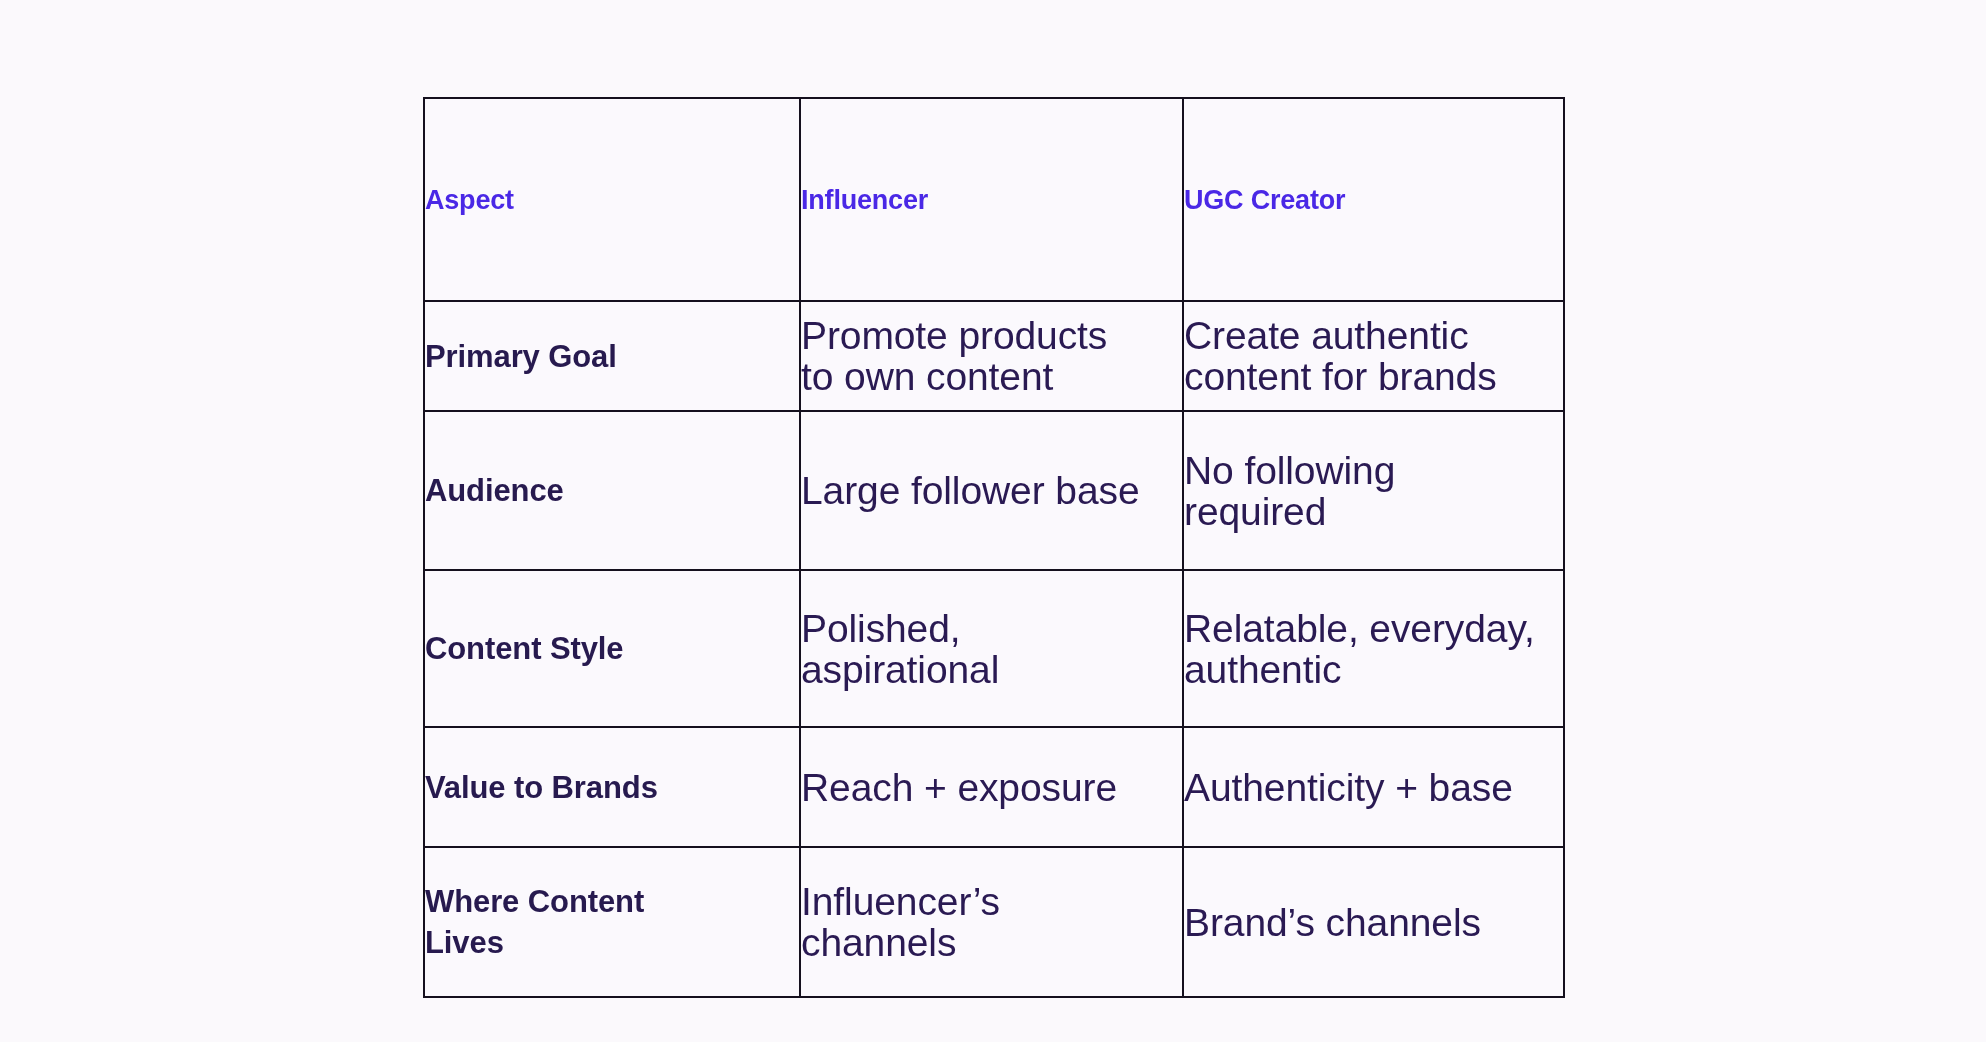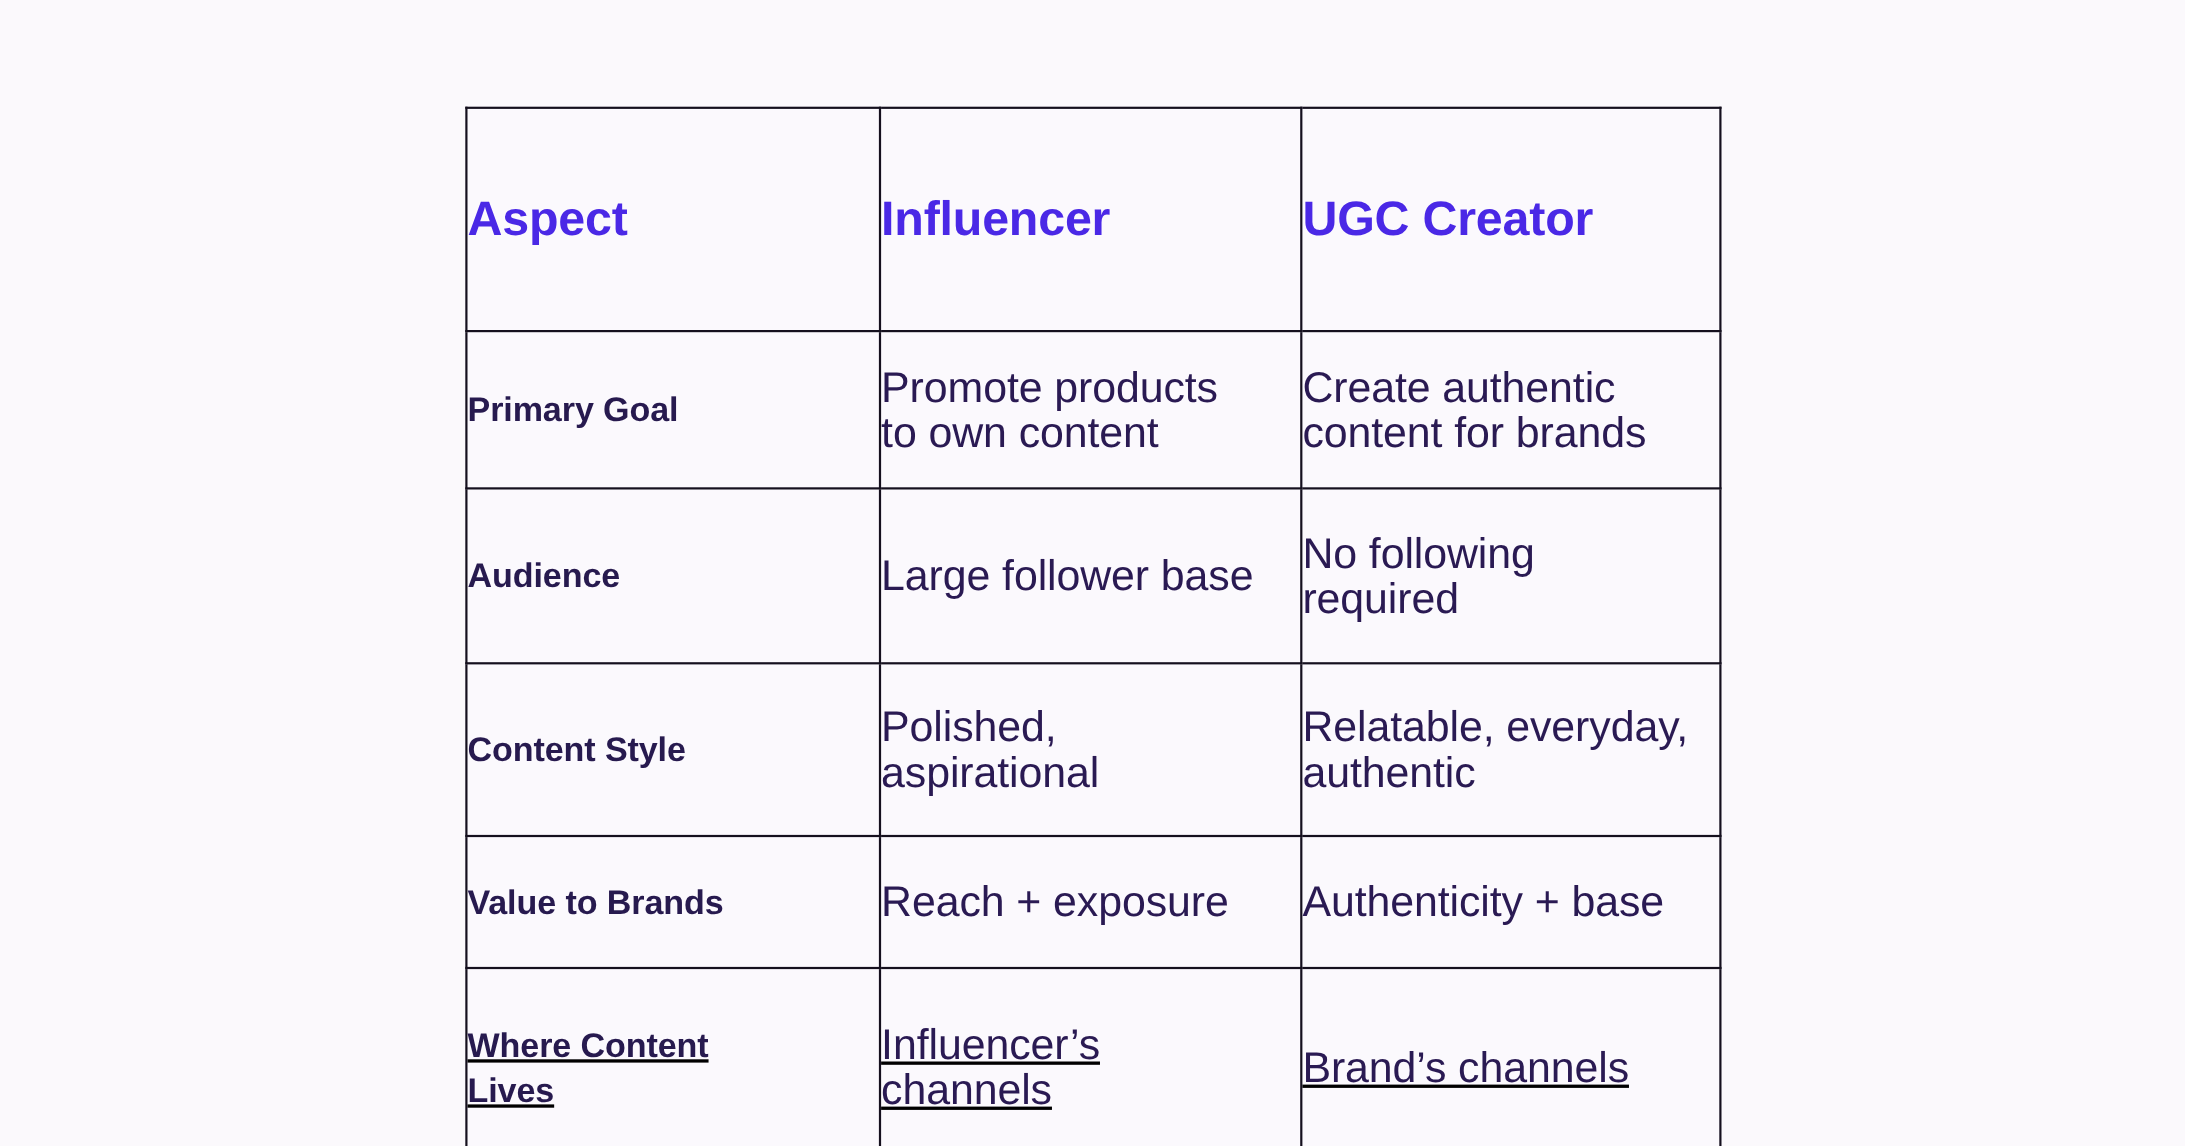--- a/index.html
+++ b/index.html
@@ -44,34 +44,34 @@
     text-align: left;
     padding: 0;
   }
 
   
   thead tr { height: 203px; }
 
   .hdr {
     color: #4a28e6;
     font-weight: bold;
-    font-size: 44px;
+    font-size: 27px;
     line-height: 40px;
     letter-spacing: -0.2px;
     text-align: center;
     padding: 0 20px;
     white-space: nowrap;
   }
 
   
-  .row-1 { height: 143px; padding-left: 12px; }
+  .row-1 { height: 110px; padding-left: 12px; }
   .row-2 { height: 159px; }
   .row-3 { height: 157px; }
   .row-4 { height: 120px; padding-left: 16px; }
-  .row-5 { height: 182px; text-decoration: underline; }
+  .row-5 { height: 150px; }
 
   .aspect-cell {
     color: #271a4f;
     font-weight: bold;
     font-size: 31px;
     line-height: 41px;
     letter-spacing: -0.1px;
     padding: 0 20px 0 65px;
   }
 

